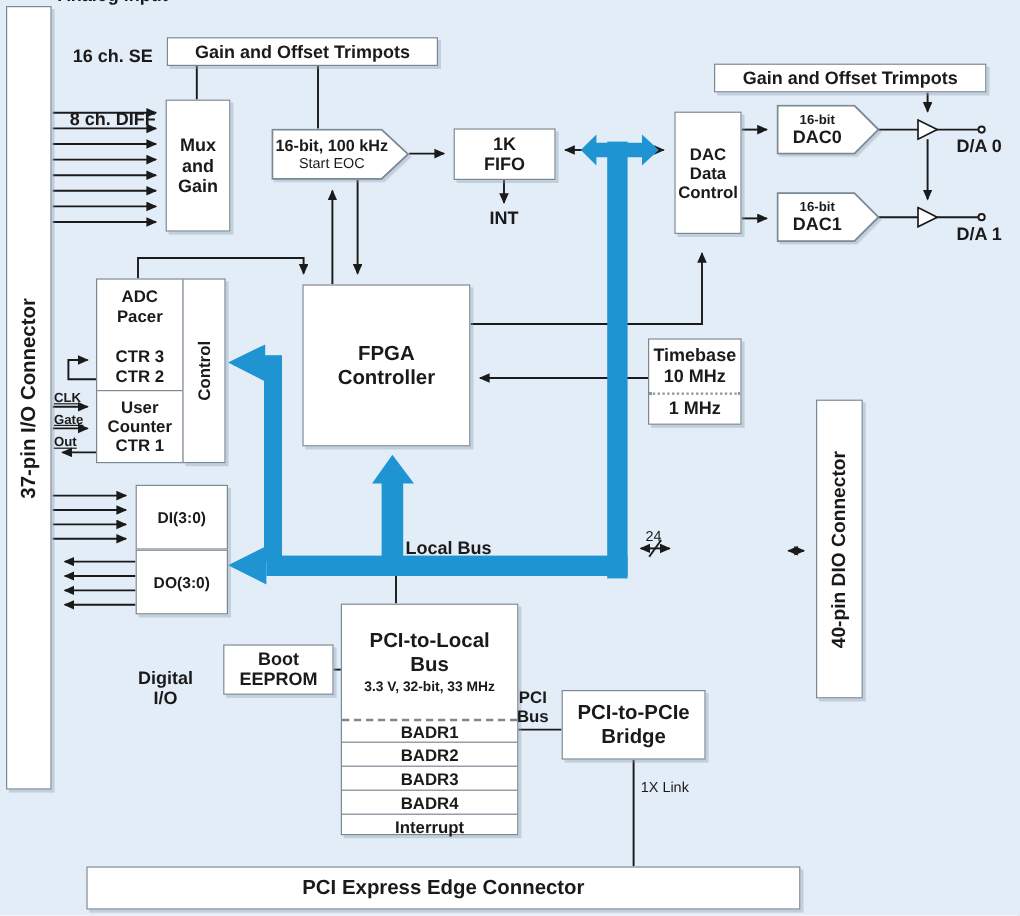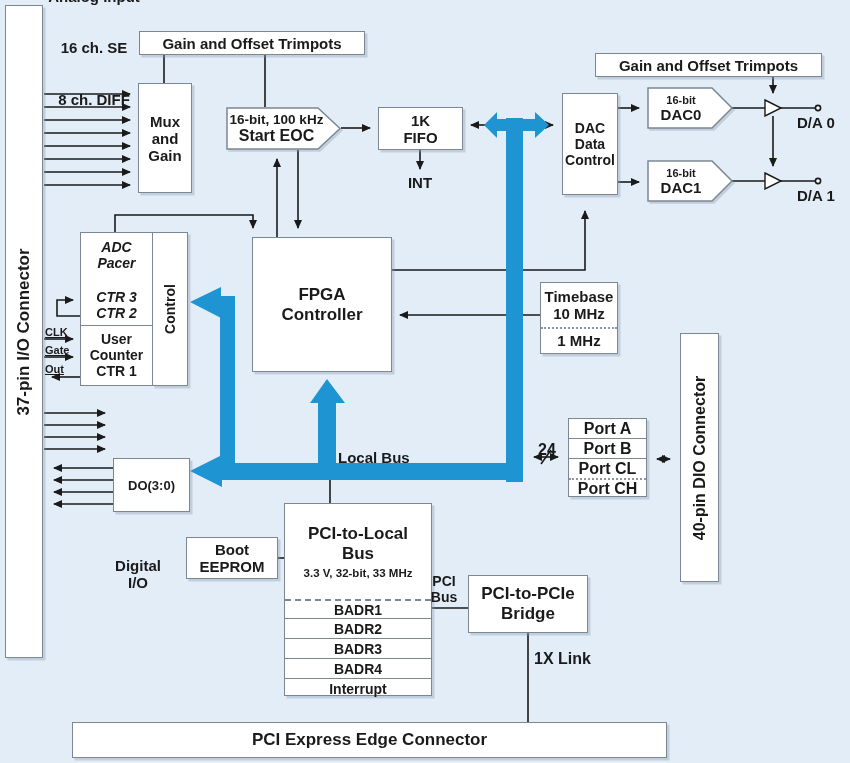--- a/index.html
+++ b/index.html
@@ -19,21 +19,21 @@
   .center { display:flex; flex-direction:column; align-items:center; justify-content:center; text-align:center; }
   .lbl { position:absolute; z-index:2; font-weight:700; line-height:1.15; }
   .vtext { position:absolute; left:50%; top:50%; transform:translate(-50%,-50%) rotate(-90deg); white-space:nowrap; font-weight:700; }
   .penta { position:absolute; z-index:2; }
   .penta svg { display:block; filter:drop-shadow(2px 2px 0 rgba(140,155,175,.38)); }
   .penta .ptext { position:absolute; left:0; top:0; width:100%; height:100%; }
   .f17 { font-size:17px; font-weight:700; }
   .f15 { font-size:15px; font-weight:700; }
   .f14 { font-size:14px; font-weight:700; }
   .f13 { font-size:13px; font-weight:700; }
-  .f12 { font-size:16px; font-weight:700; }
+  .f12 { font-size:12px; font-weight:400; }
   .f11 { font-size:11px; font-weight:700; }
   .row { border-top:1.5px solid #7b8894; display:flex; align-items:center; justify-content:center; }
   .underline { text-decoration:underline; }
 </style>
 </head>
 <body>
 
 <div class="canvas">
 
   <svg class="wires" width="850" height="763">
@@ -196,21 +196,21 @@
   <svg class="penta" style="left:764px; top:99px;" width="20" height="18">
     <polygon points="1,1 17,9 1,17" fill="#fff" stroke="#1a1a1a" stroke-width="1.4"></polygon>
   </svg>
   <svg class="penta" style="left:764px; top:172px;" width="20" height="18">
     <polygon points="1,1 17,9 1,17" fill="#fff" stroke="#1a1a1a" stroke-width="1.4"></polygon>
   </svg>
   <div class="lbl f15" style="left:797px; top:114px;"><span>D/A 0</span></div>
   <div class="lbl f15" style="left:797px; top:187px;"><span>D/A 1</span></div>
 
   <div class="box" style="left:80px; top:232px; width:73px; height:154px; box-shadow:none;">
-    <div class="center f14" style="height:92px; padding-top:2px; box-sizing:border-box;font-style:italic;">
+    <div class="center f14" style="height:92px; padding-top:2px; box-sizing:border-box;">
       <span>ADC</span>
       <span>Pacer</span>
       <span style="height:18px;"></span>
       <span>CTR 3</span>
       <span>CTR 2</span>
     </div>
     <div class="center f14" style="height:58px; border-top:1.5px solid #7b8894; box-sizing:border-box;">
       <span>User</span>
       <span>Counter</span>
       <span>CTR 1</span>
@@ -232,49 +232,38 @@
   <div class="box" style="left:540px; top:282px; width:78px; height:72px;">
     <div class="center f15" style="height:46px; border-bottom:2px dotted #8b97a3; box-sizing:border-box;">
       <span>Timebase</span>
       <span>10 MHz</span>
     </div>
     <div class="center f15" style="height:23px;">
       <span>1 MHz</span>
     </div>
   </div>
 
+  <div class="box center f13" style="left:113px; top:404px; width:77px; height:54px;">
+    <span>DI(3:0)</span>
+  </div>
   <div class="box center f13" style="left:113px; top:458px; width:77px; height:54px;">
     <span>DO(3:0)</span>
   </div>
   <div class="lbl f15 center" style="left:88px; top:515px; width:100px; height:38px;margin-top:40px;">
     <span>Digital</span>
     <span>I/O</span>
   </div>
 
   <div class="lbl f15" style="left:338px; top:449px;">
     <span>Local Bus</span>
   </div>
   <div class="lbl f12" style="left:538px; top:441px;">
     <span>24</span>
   </div>
 
-  <div class="box" style="left:568px; top:418px; width:79px; height:79px;">
-    <div class="center f12" style="height:19px;">
-        <span>Port A</span>
-      </div>
-    <div class="row f12" style="height:19px;">
-        <span>Port B</span>
-      </div>
-    <div class="row f12" style="height:19px; border-bottom:2px dotted #8b97a3; box-sizing:content-box;">
-        <span>Port CL</span>
-      </div>
-    <div class="center f12" style="height:17px;">
-        <span>Port CH</span>
-      </div>
-  </div>
 
   <div class="box" style="left:680px; top:333px; width:39px; height:249px;">
     <span class="vtext" style="font-size:16px;">40-pin DIO Connector</span>
   </div>
 
   <div class="box center f15" style="left:186px; top:537px; width:92px; height:42px;">
     <span>Boot</span>
     <span>EEPROM</span>
   </div>
 

